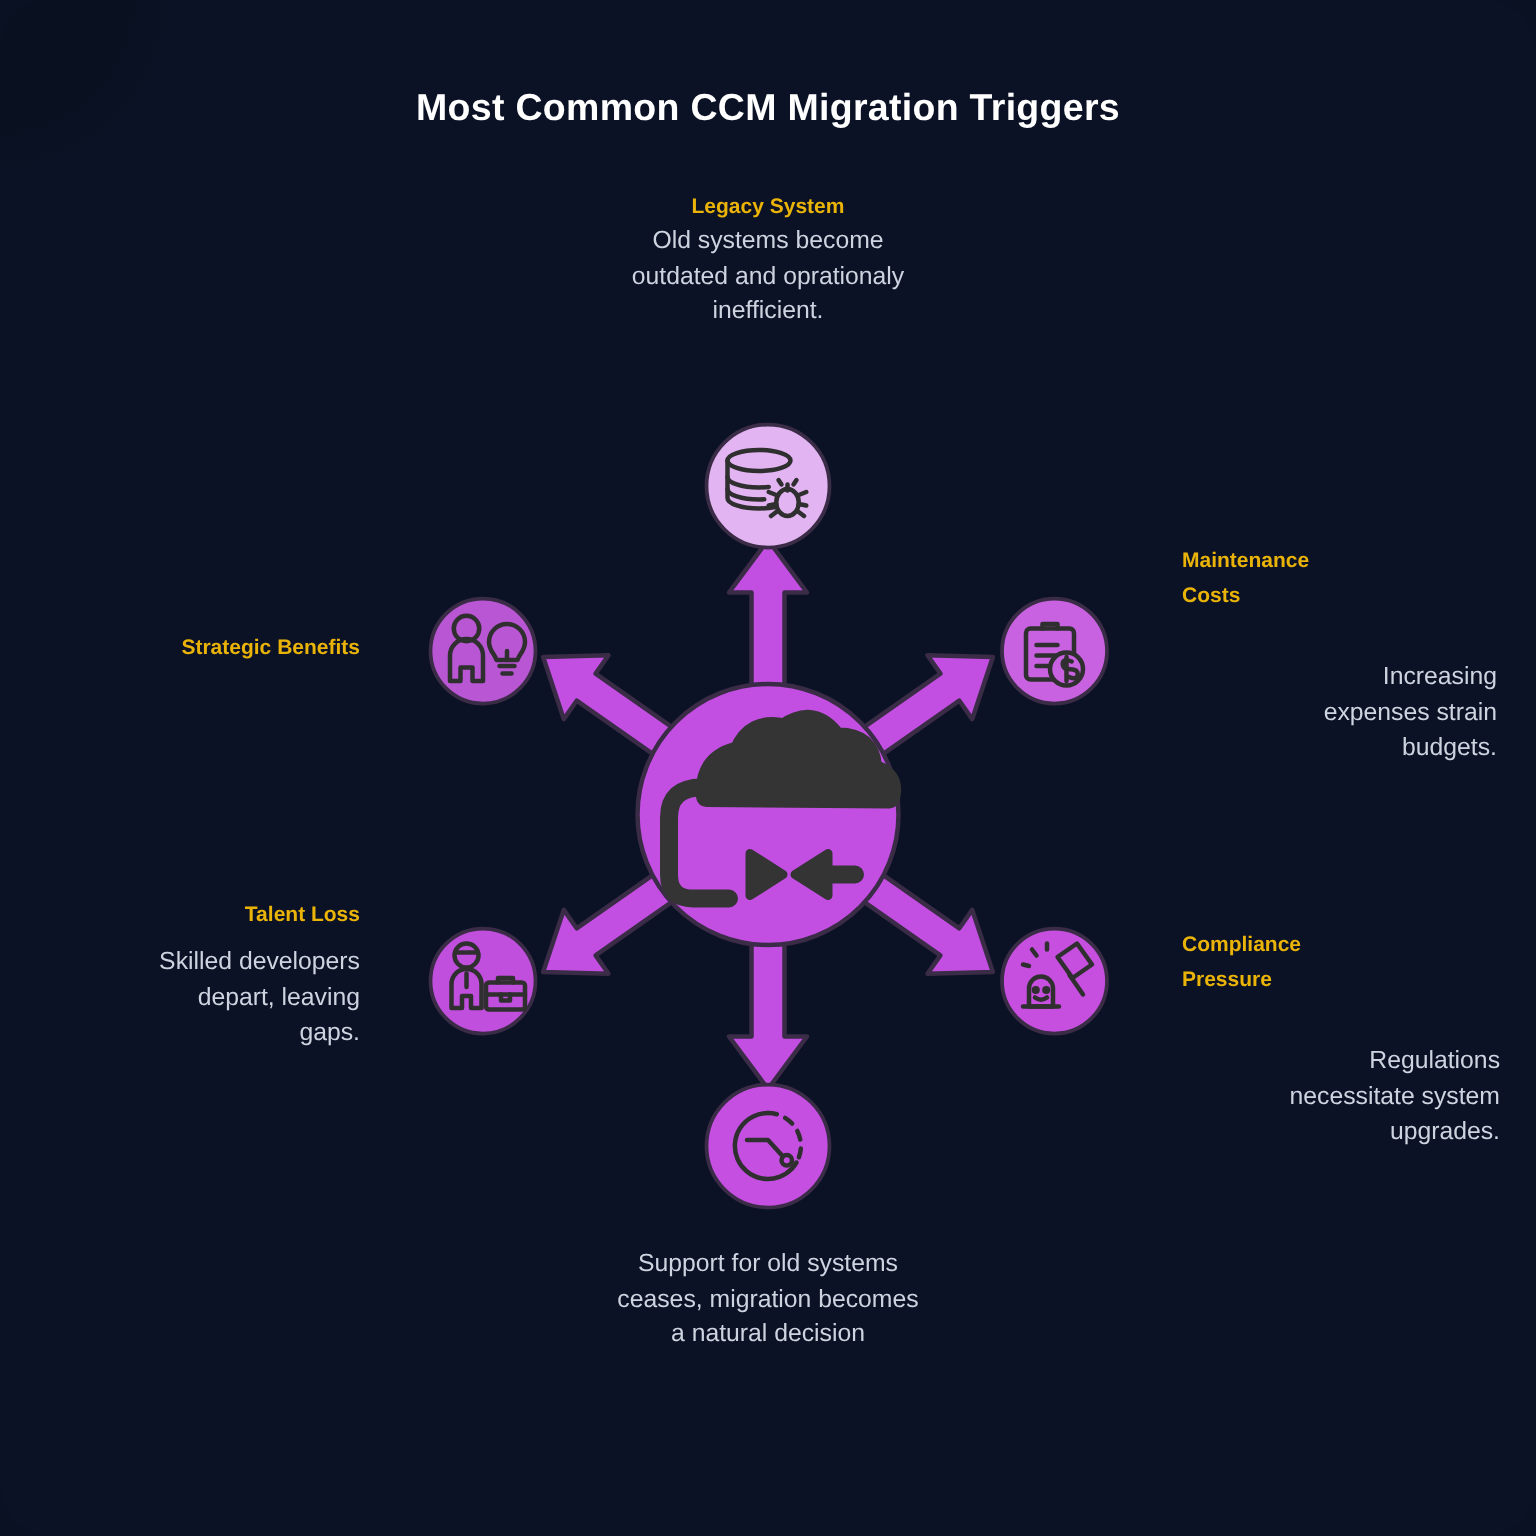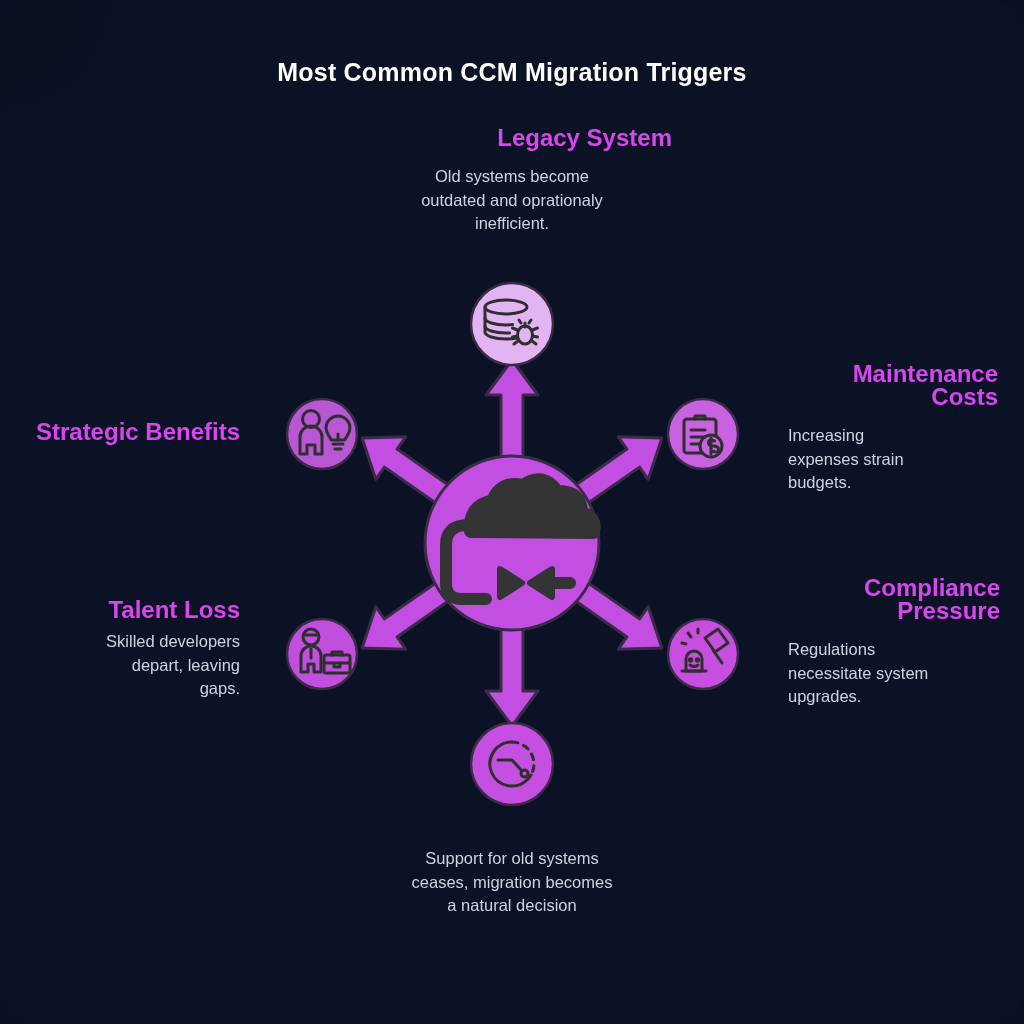--- a/index.html
+++ b/index.html
@@ -39,46 +39,45 @@
   #diagram {
     position:absolute;
     left:0; top:0;
     width:1024px; height:1024px;
     pointer-events:none;
   }
 
   
   .block { position:absolute; }
   .block .hd {
-    color:#d946ef;
+    color:#eab308;
     font-weight:bold;
-    font-size:24px;
+    font-size:14px;
     line-height:23px;
     white-space:pre-line;
-    text-align:right;
   }
   .block .bd {
     color:#cdd4e0;
     font-size:16.5px;
     line-height:23.5px;
     white-space:pre-line;
   }
   .block.center { text-align:center; }
-  .block.center .bd { margin-top:16px; }
+  .block.center .bd { }
   .block.rightal { text-align:right; }
   .block.rightal .bd { margin-top:9px; }
   .block.leftal  { text-align:left; }
-  .block.leftal .bd { margin-top:16px; }
+  .block.leftal .bd { margin-top:32px;text-align:right; }
 
   #blk-legacy     { left:352px; top:126px; width:320px; }
   #blk-vendor     { left:352px; top:831px; width:320px; }
   #blk-strategic  { left:30px;  top:374px; width:210px;margin-top:46px; }
   #blk-talent     { left:30px;  top:598px; width:210px; }
   #blk-maint      { left:788px; top:362px; width:210px; }
-  #blk-compliance { left:788px; top:576px; width:212px; }
+  #blk-compliance { left:788px; top:618px; width:212px; }
 </style>
 </head>
 <body>
 
 <div id="stage">
 
   <div class="title">Most Common CCM Migration Triggers</div>
 
   <svg id="diagram" viewBox="0 0 1024 1024">
     <defs>

